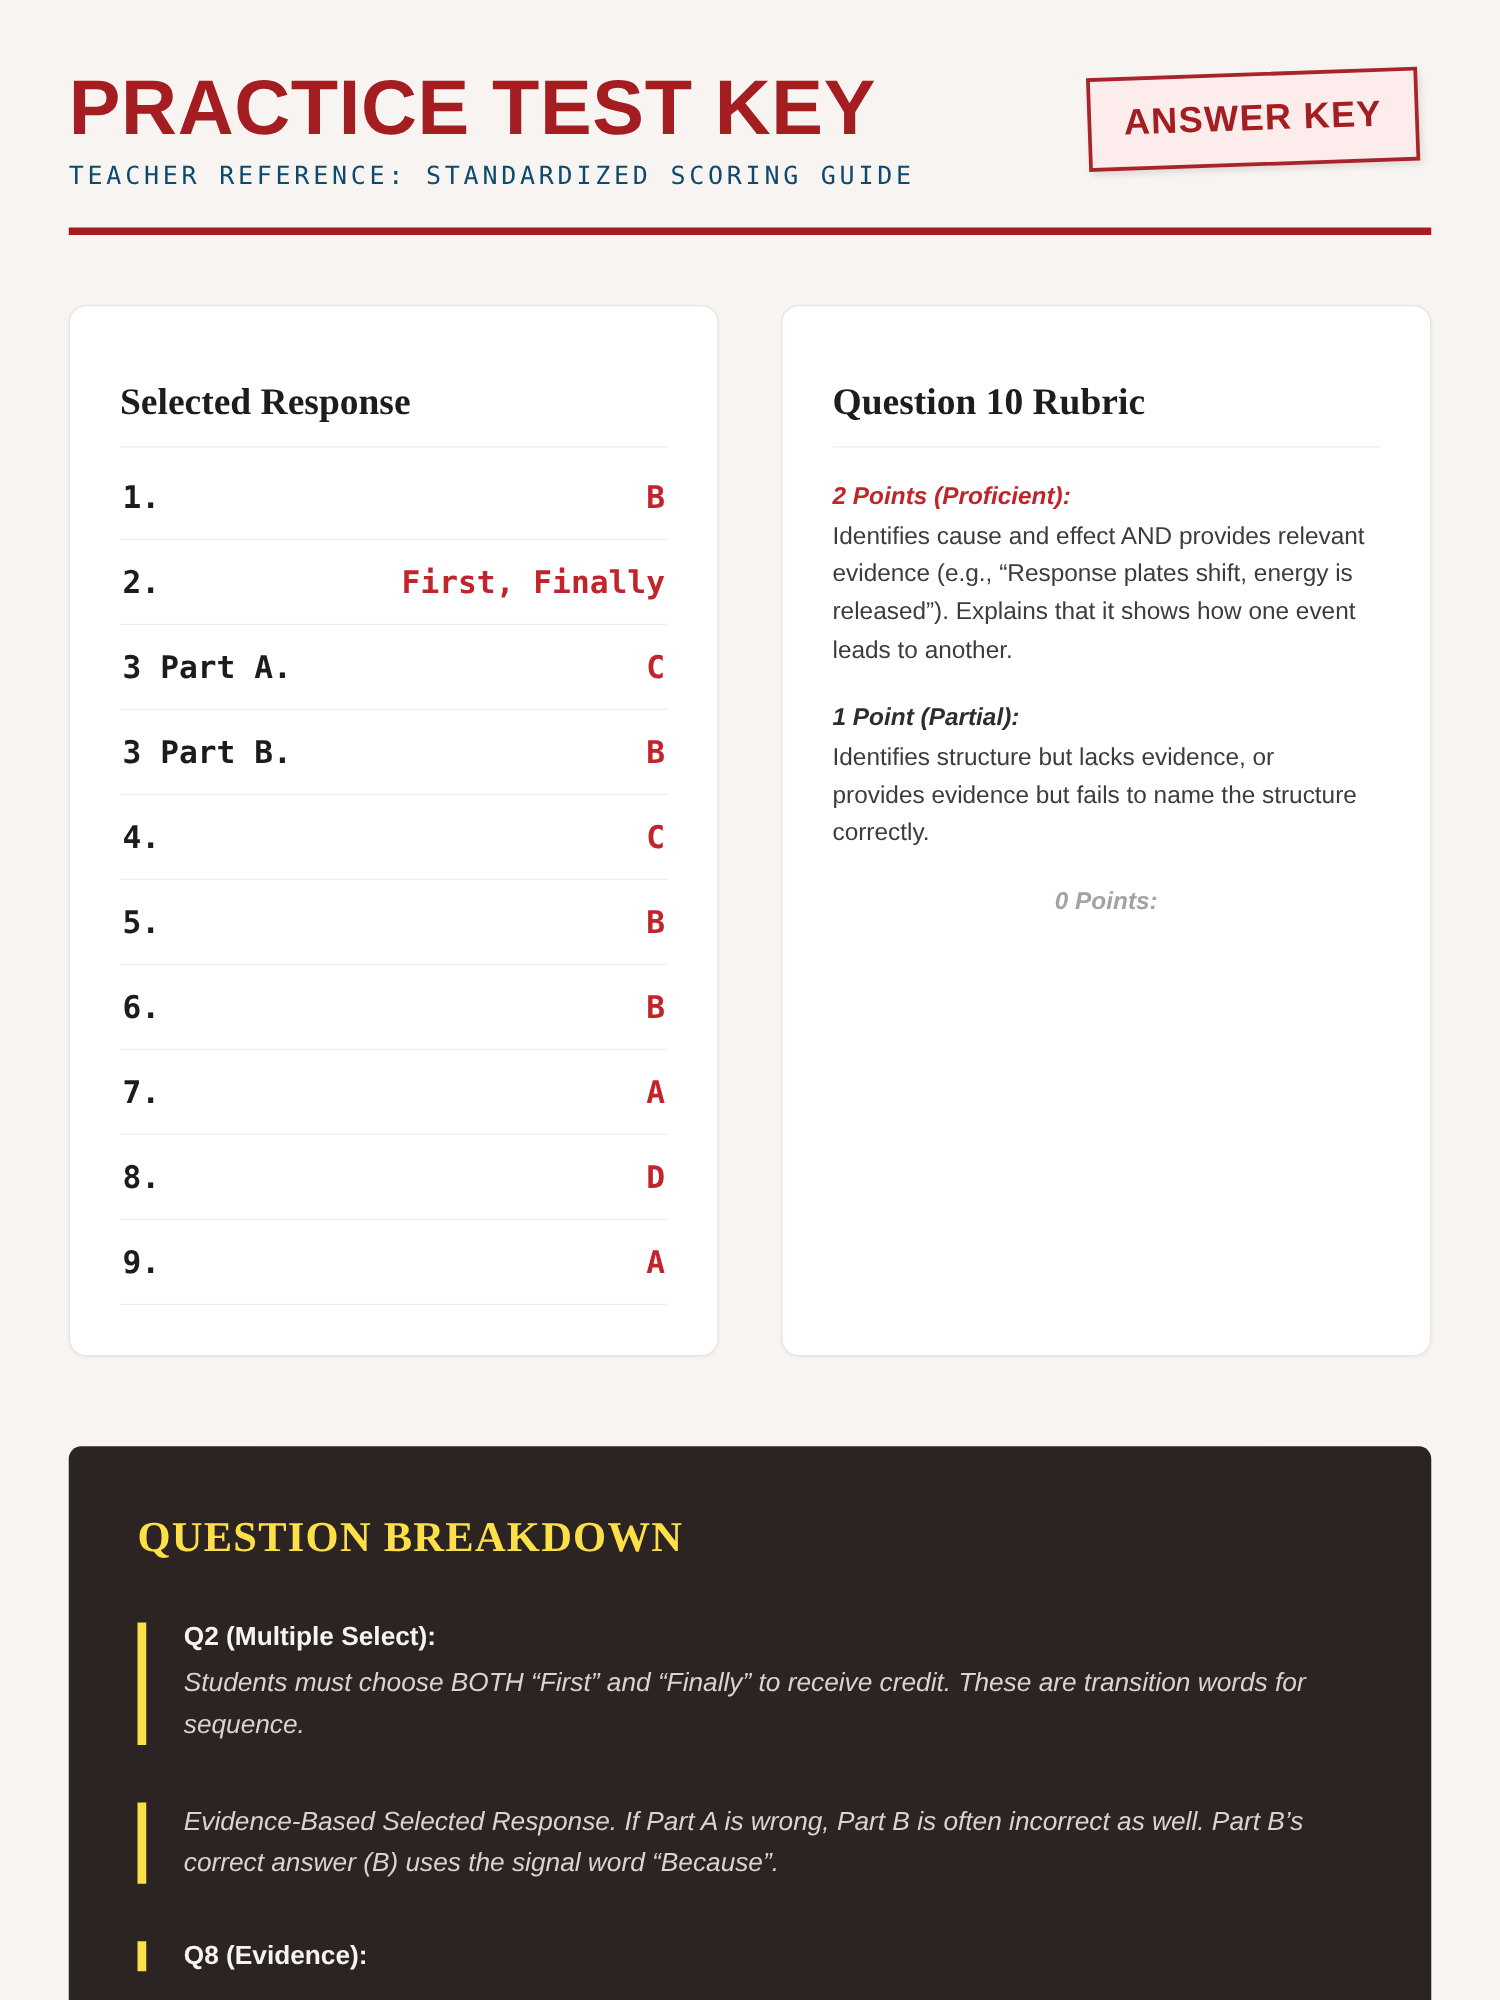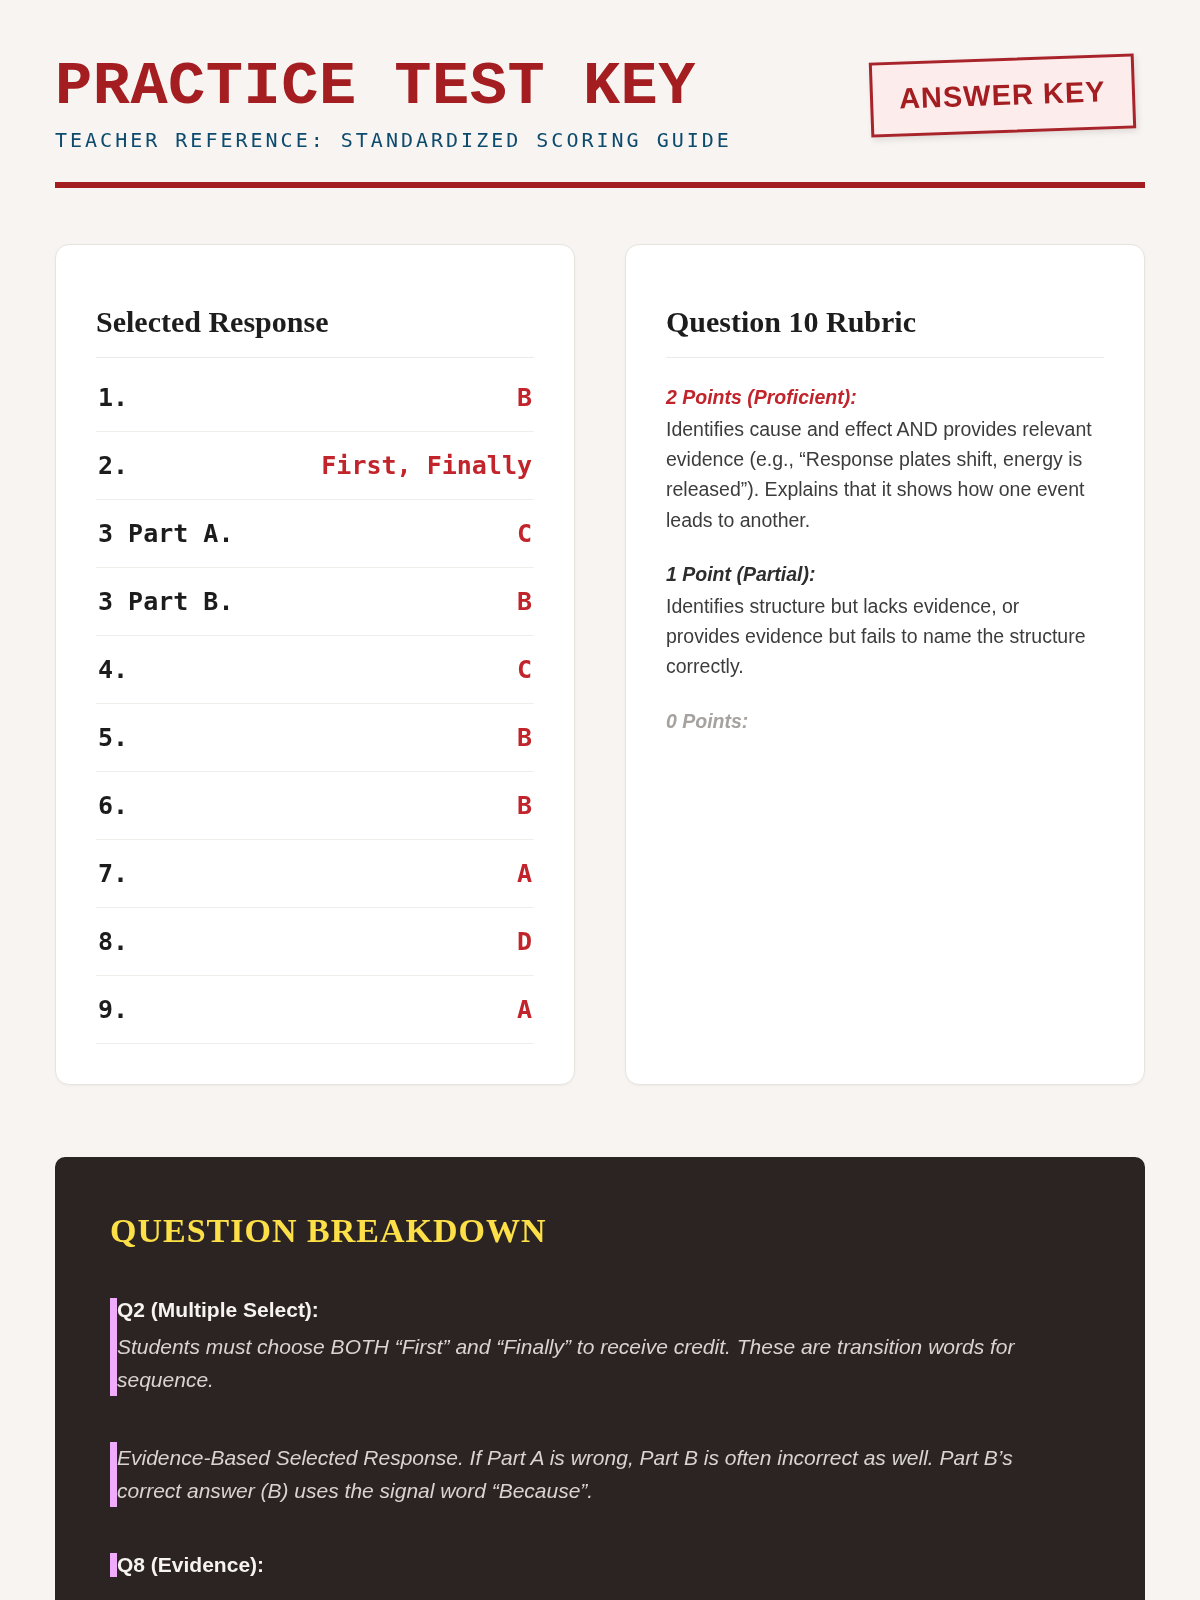--- a/index.html
+++ b/index.html
@@ -11,21 +11,21 @@
     background: #f7f4f1;
     font-family: "Liberation Sans", sans-serif;
     color: #2d2d2d;
   }
   .page { padding: 38px 55px 0 55px; }
 
   
   .header { position: relative; }
   .page-title {
     margin: 18px 0 10px 0;
-    font-family: Liberation Mono, monospace;
+    font-family: Liberation Sans, sans-serif;
     font-weight: 900;
     font-size: 62px;
     line-height: 1;
     letter-spacing: 0.5px;
     color: #a31d21;
   }
   .page-subtitle {
     font-family: "DejaVu Sans Mono", monospace;
     font-size: 20px;
     letter-spacing: 3px;
@@ -95,21 +95,21 @@
   .rubric-block { margin-top: 28px; }
   .rubric-label {
     display: block;
     font-weight: bold;
     font-size: 19.5px;
     margin-bottom: 5px;
     font-style: italic;
   }
   .rubric-label.proficient { color: #c1242b; }
   .rubric-label.partial { color: #2d2d2d; }
-  .rubric-label.zero { color: #a6a2a0; }
+  .rubric-label.zero { color: #a6a2a0; text-align: center; }
   .rubric-text {
     margin: 0;
     font-size: 19.5px;
     line-height: 1.55;
     color: #3c3c3c;
     max-width: 430px;
   }
 
   
   .breakdown {
@@ -121,21 +121,22 @@
   }
   .breakdown-heading {
     margin: 0 0 48px 0;
     font-family: "Liberation Serif", serif;
     font-weight: bold;
     font-size: 34px;
     letter-spacing: 1px;
     color: #fde047;
   }
   .breakdown-item {
-    border-left: 7px solid #f0abfc;
+    border-left: 7px solid #fde047;
+    padding-left: 30px;
     margin: 0 0 46px 0;
   }
   .breakdown-item-title {
     color: #f6f3f1;
     font-weight: bold;
     font-size: 21px;
     margin: 0 0 9px 0;
   }
   .breakdown-item-text {
     margin: 0;

